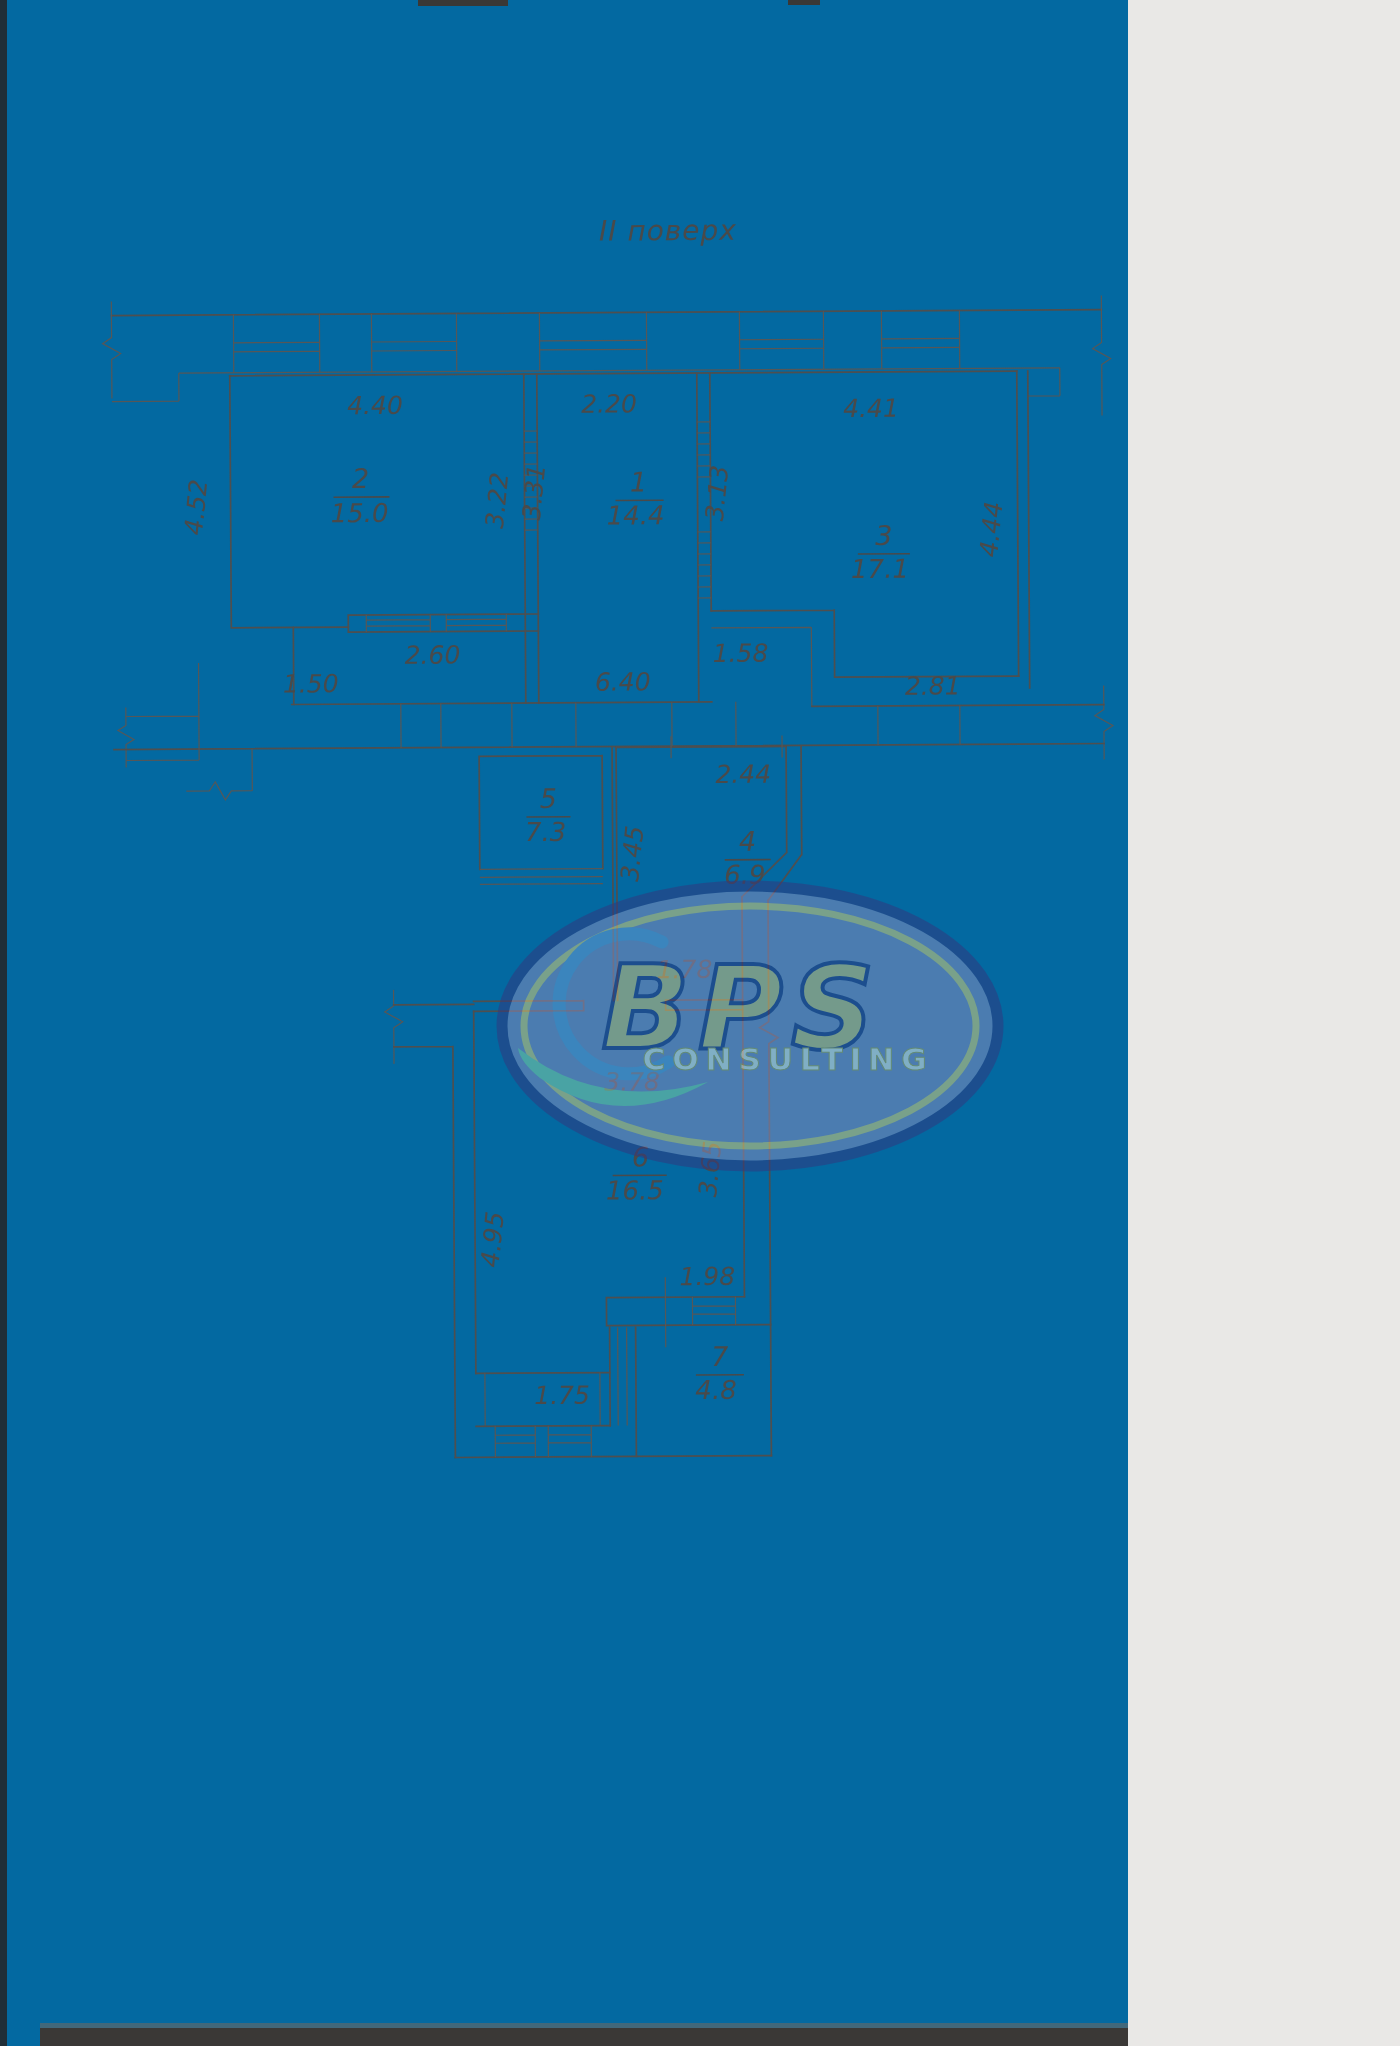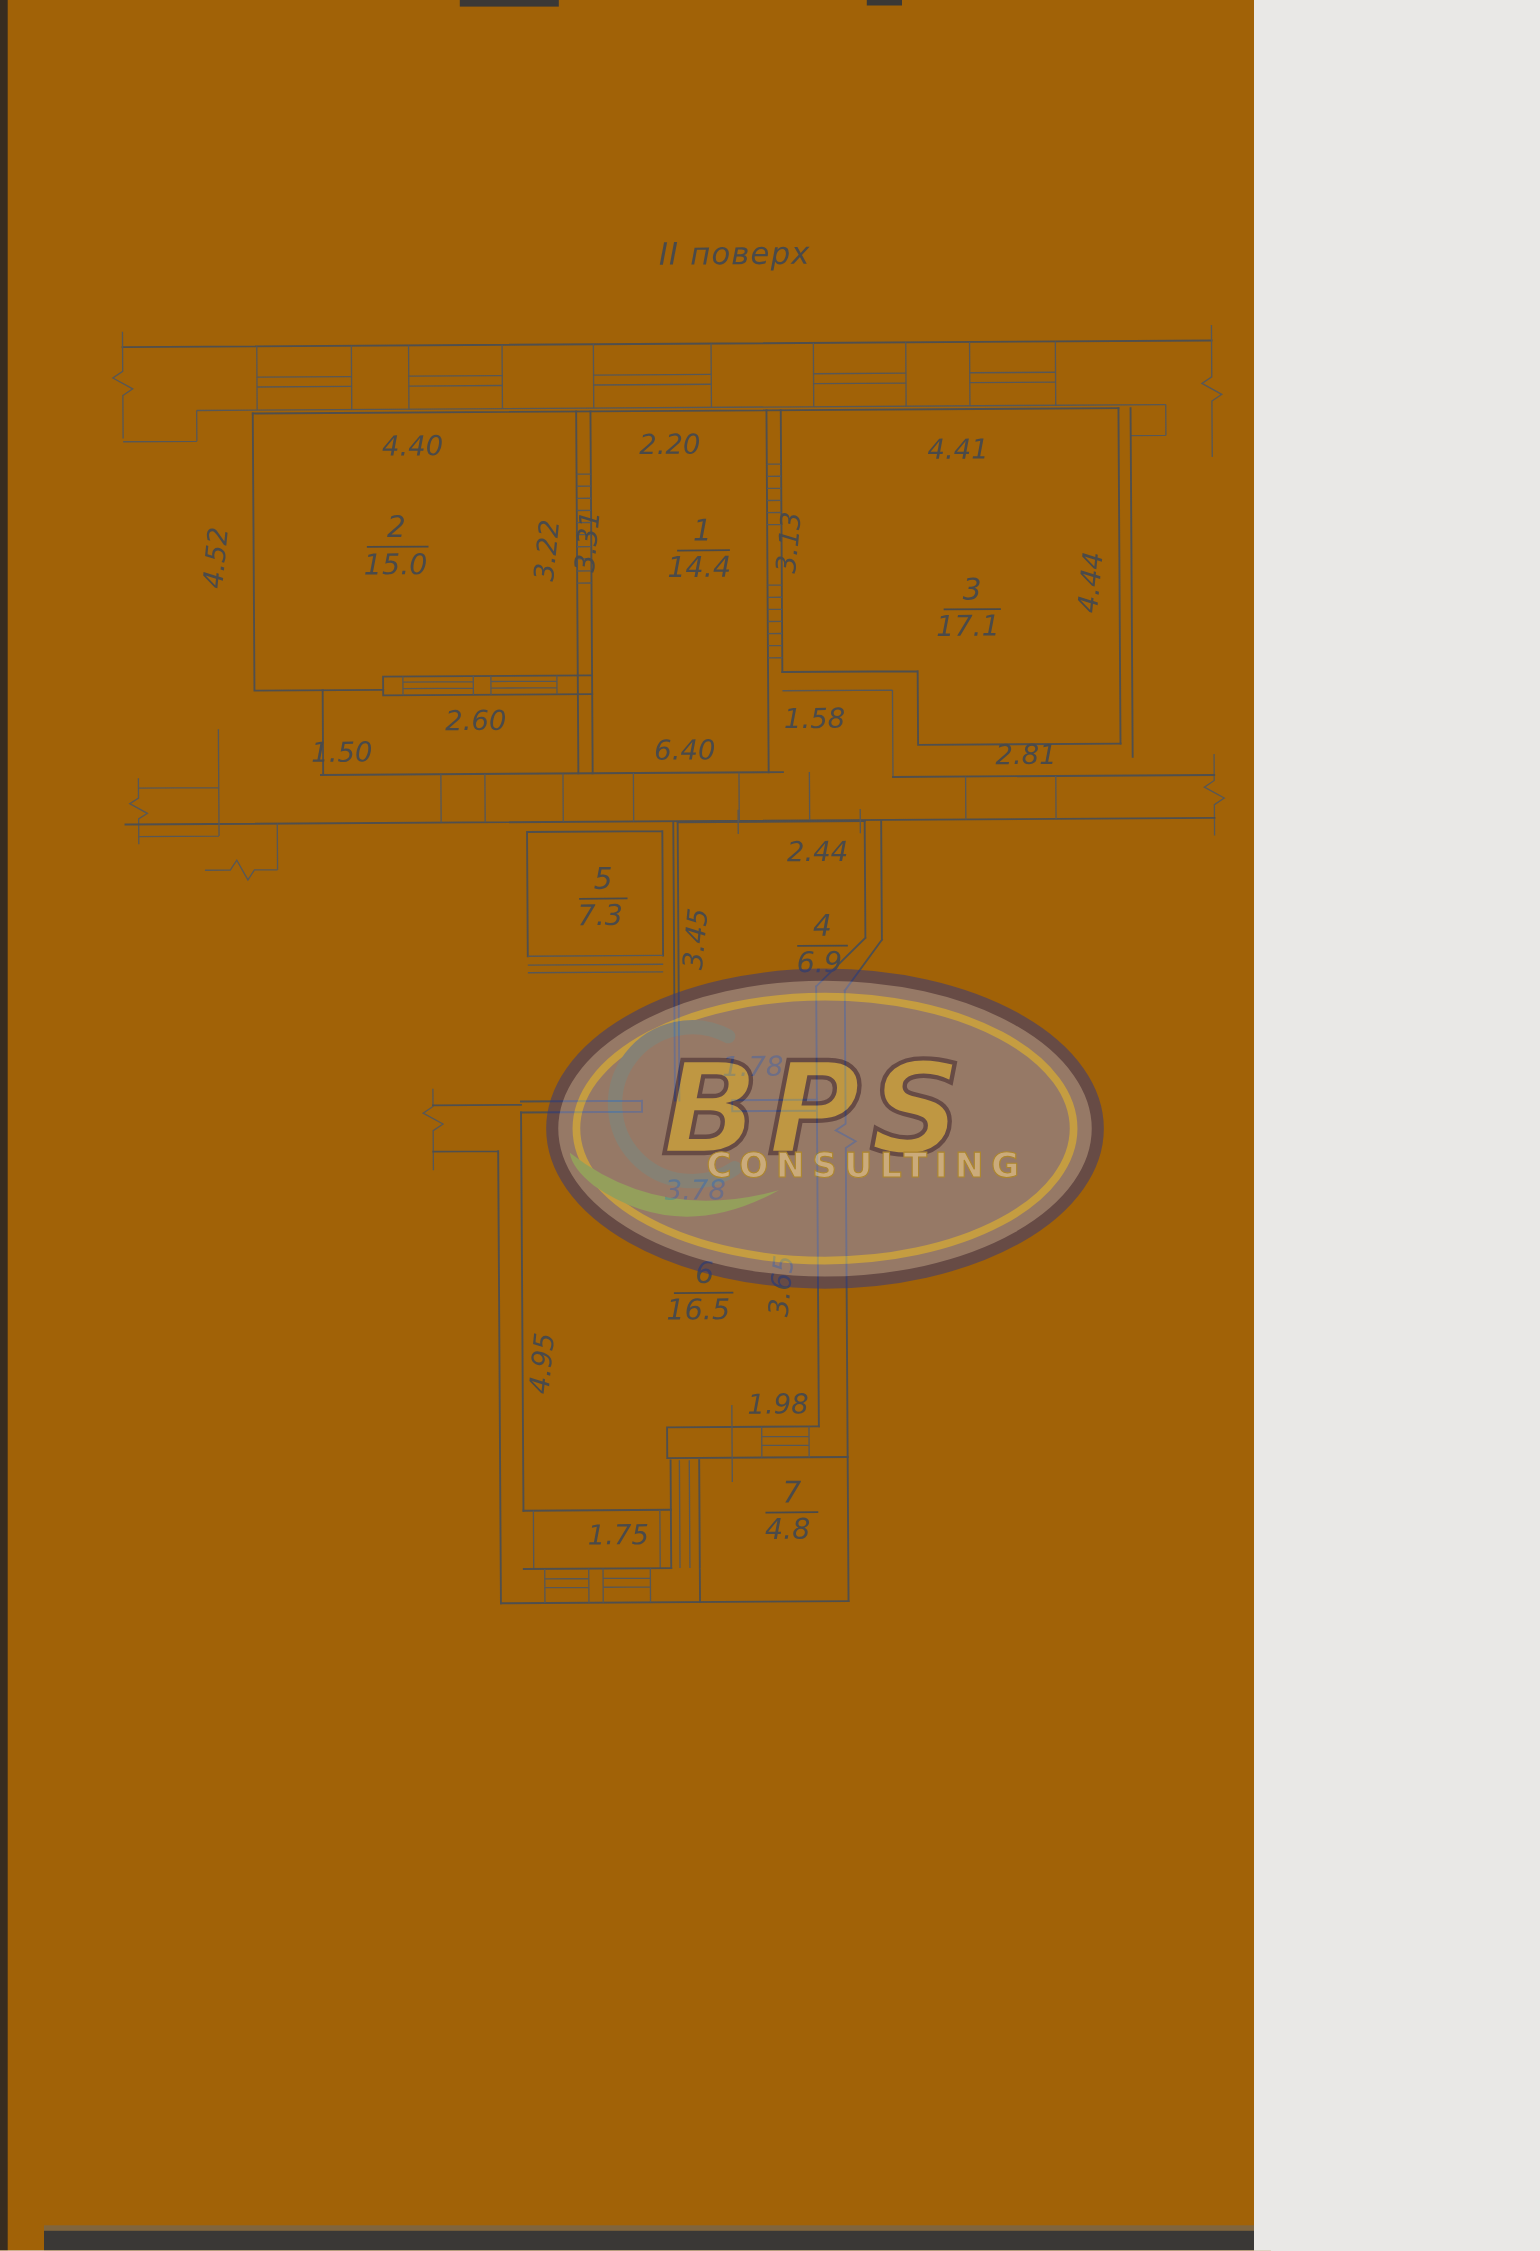--- a/index.html
+++ b/index.html
@@ -1,17 +1,17 @@
 <!DOCTYPE html>
 <html><head>
 <meta charset="utf-8">
 <style>
   html,body{margin:0;padding:0;background:#e9e8e6;}
-  .page{position:relative;width:1128px;height:2046px;background:#a16207;overflow:hidden;
-        font-family:"DejaVu Sans",sans-serif;padding-left:12px;}
+  .page{position:relative;width:1128px;height:2046px;background:#0369a1;overflow:hidden;
+        font-family:"DejaVu Sans",sans-serif;}
   svg{position:absolute;inset:0;}
   .wall{stroke:#4f4f4f;stroke-width:1.7;fill:none;stroke-linecap:square;}
   .thin{stroke:#575757;stroke-width:1.2;fill:none;}
   .lbl{fill:#4a4a4a;font-style:italic;font-family:"DejaVu Sans",sans-serif;}
   .dim{font-size:25px;}
   .room-num{font-size:27px;}
   .room-area{font-size:26px;}
   .title-txt{font-size:28px;letter-spacing:1px;}
   .bar{stroke:#4a4a4a;stroke-width:1.6;}
 </style>

